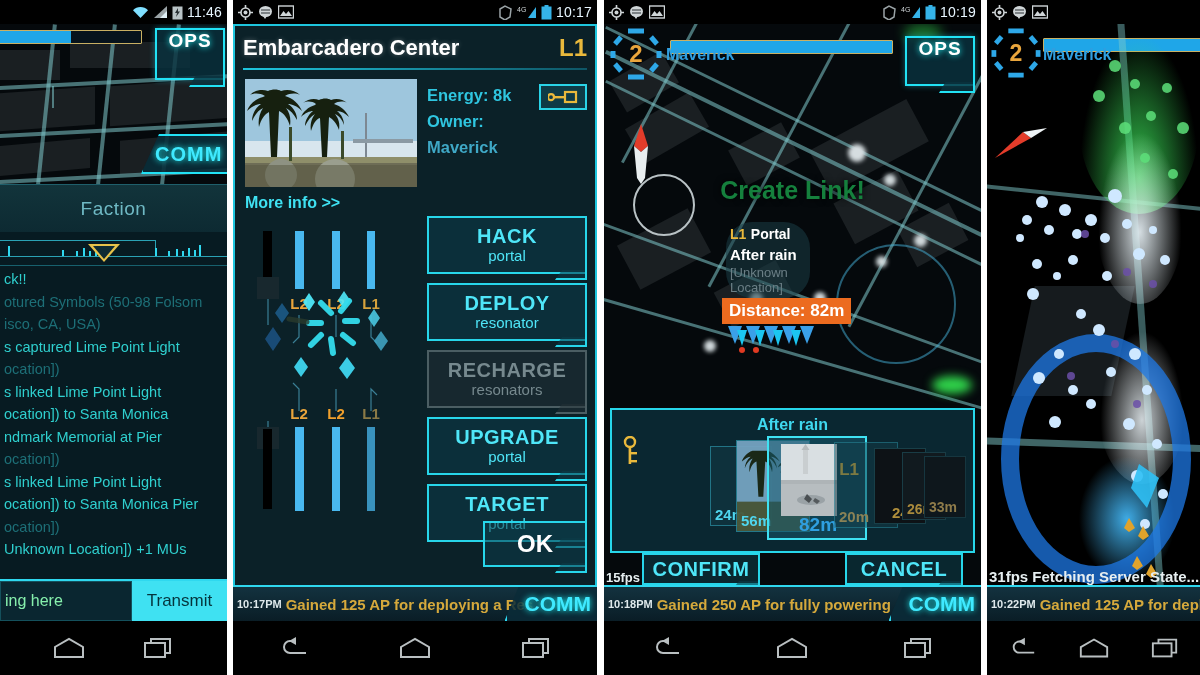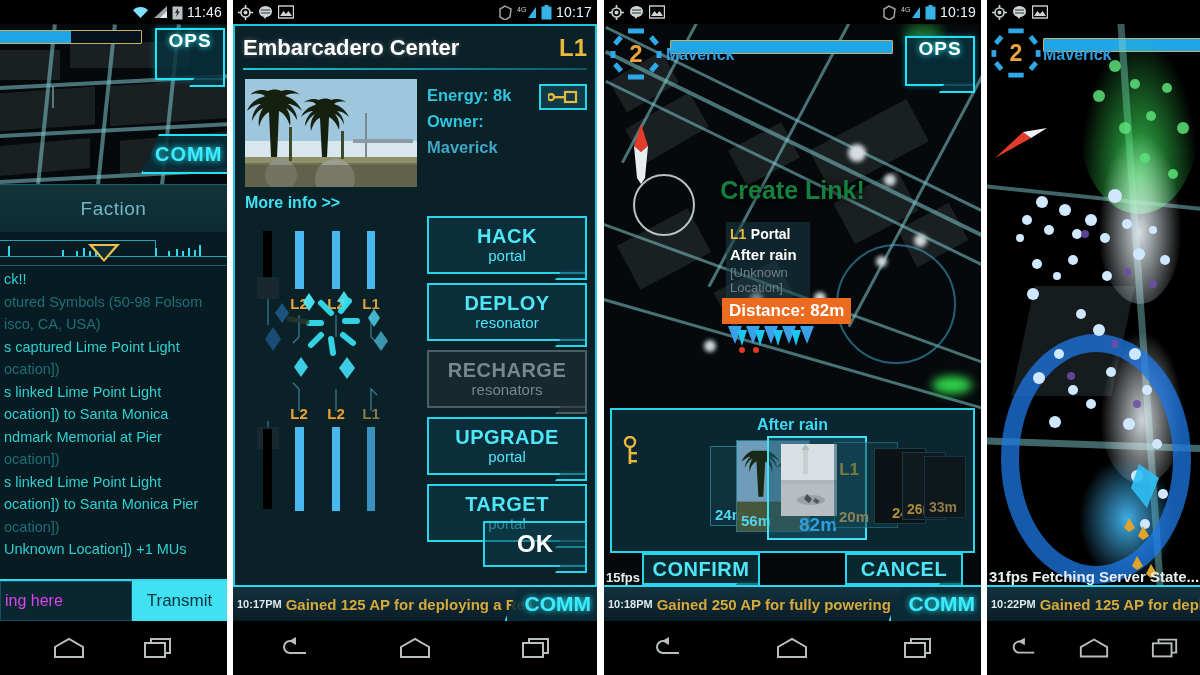--- a/index.html
+++ b/index.html
@@ -91,21 +91,21 @@
     border-left:11px solid transparent;border-right:11px solid transparent;border-top:13px solid #0f2b33;
   }
   #p1 .log { position:absolute; left:0; right:0; top:34px; bottom:54px; padding:2px 4px; overflow:hidden; }
   #p1 .logline { font-size:14.5px; line-height:22.5px; white-space:nowrap; color:#2fd0cf; }
   #p1 .logline.dim { color:#1d6f77; }
   #p1 .composer {
     position:absolute; left:0; right:0; bottom:0; height:42px;
     display:flex; align-items:stretch; border-top:2px solid #2fd8ef; background:#061a21;
   }
   #p1 .composer-input {
-    flex:1; background:#0a2630; color:#d946ef; font-size:16px;
+    flex:1; background:#0a2630; color:#86efac; font-size:16px;
     display:flex; align-items:center; padding-left:4px; border:1px solid #14505c;
   }
   #p1 .transmit {
     width:95px; background:#3fe1f2; color:#05343c; font-size:17px; font-weight:500;
     display:flex; align-items:center; justify-content:center;
   }
 
   
   #p2 .dlg { position:absolute; inset:0; background:#0b2128; border:2px solid #1ec6de; }
   #p2 .dlg-head { position:relative; height:44px; display:flex; align-items:center; padding:0 8px; }
@@ -169,21 +169,21 @@
     text-shadow:0 0 6px #2ff;
   }
 
   
   #p3 .agentbadge { position:absolute; left:6px; top:4px; width:52px; height:52px; }
   #p3 .agentname { position:absolute; left:62px; top:22px; color:#2f9fe0; font-size:16px; font-weight:bold; }
   #p3 .createlink {
     position:absolute; left:0; right:0; top:152px; text-align:center;
     color:#15803d; font-size:25px; font-weight:bold; text-shadow:0 0 7px rgba(0,0,0,.9);
   }
-  #p3 .portalcard { position:absolute; left:122px; top:198px; width:84px; padding:3px 4px; background:rgba(25,60,70,.55); }
+  #p3 .portalcard { position:absolute; left:122px; top:198px; width:84px; padding:3px 4px; background:rgba(25,60,70,.55);border-radius:26px; }
   #p3 .pc-lvl { color:#e9b93c; font-size:14px; font-weight:bold; }
   #p3 .pc-name { color:#fff; font-size:14px; font-weight:bold; }
   #p3 .pc-title { color:#fff; font-size:15px; font-weight:bold; margin-top:3px; }
   #p3 .pc-sub { color:#6b7f86; font-size:13px; margin-top:2px; }
   #p3 .distchip {
     position:absolute; left:118px; top:274px; background:#ec6b1f; color:#fff;
     font-size:17px; font-weight:bold; padding:3px 7px;
   }
   #p3 .linkpanel {
     position:absolute; left:6px; right:6px; bottom:68px; height:145px;

